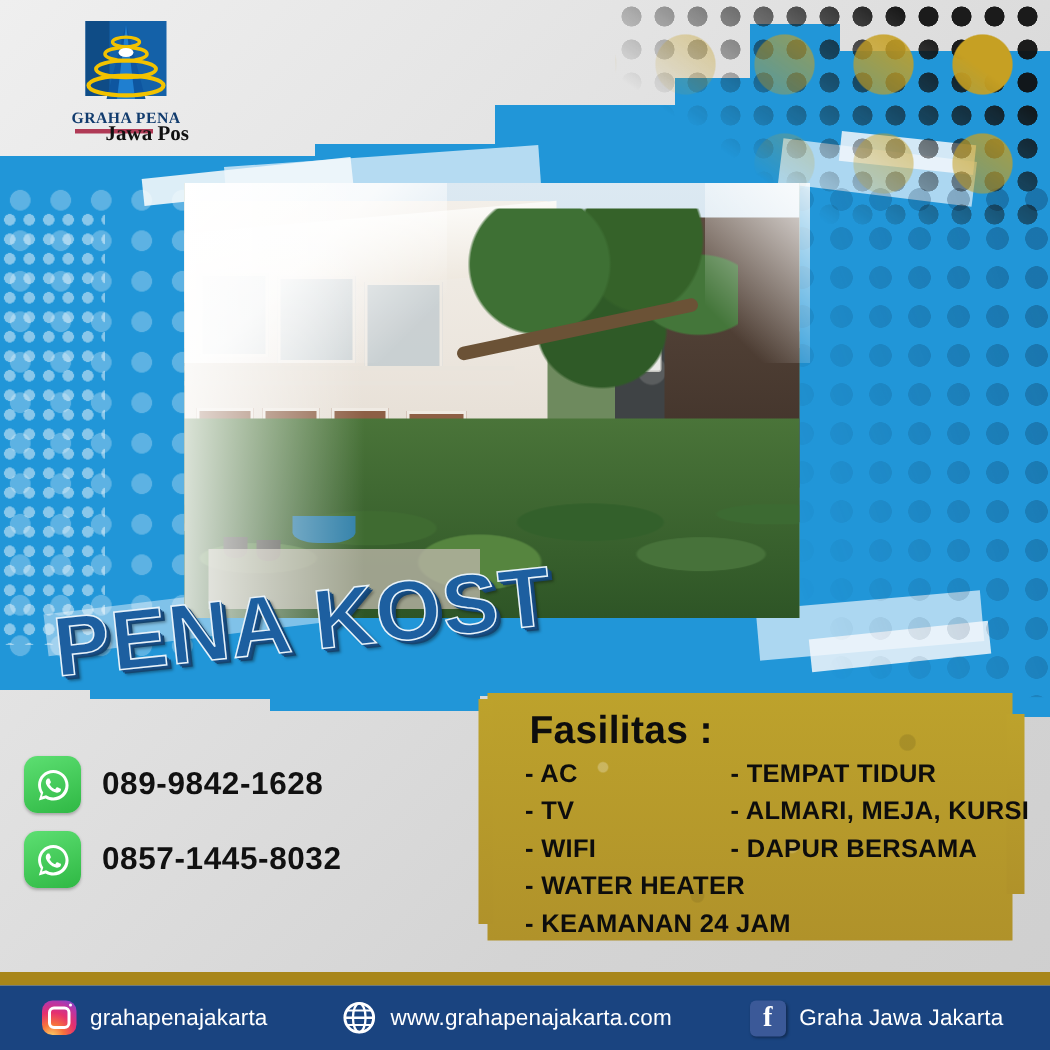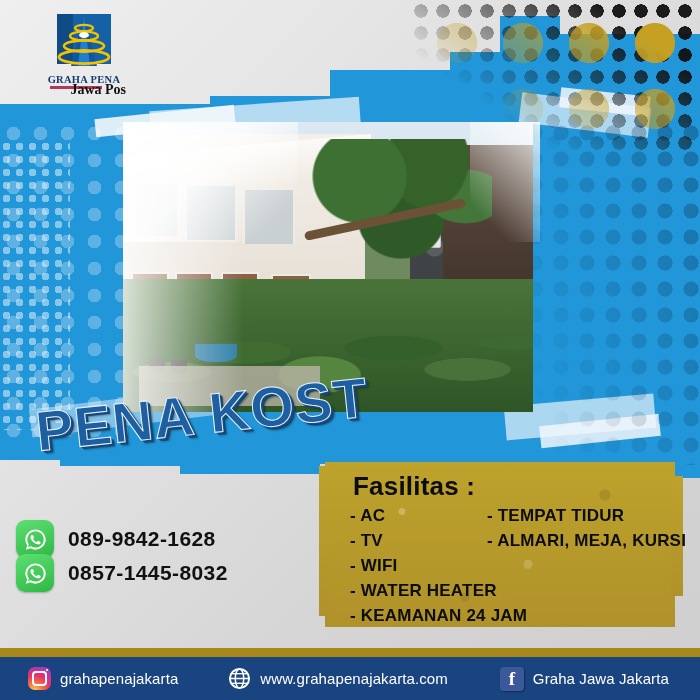--- a/index.html
+++ b/index.html
@@ -317,21 +317,21 @@
     <div class="pot" style="left:26px;top:236px;width:16px;height:14px;background:#4a4a44;"></div>
     <div class="pot" style="left:48px;top:238px;width:16px;height:14px;background:#4a4a44;"></div>
     <div class="path"></div>
   </div>
   <div class="photo-fade-tl"></div>
   <div class="photo-fade-l"></div>
   <div class="photo-fade-r"></div>
 
   <div class="title">PENA KOST</div>
 
-  <div class="contact" style="left:16px;top:520px;">
+  <div class="contact" style="left:16px;top:504px;">
     <div class="wa">
       <svg viewBox="0 0 32 32" aria-hidden="true">
         <path fill="#fff" d="M16 4C9.4 4 4 9.3 4 15.9c0 2.5.8 4.9 2.2 6.9L4.6 28l5.4-1.6c1.9 1.1 4 1.6 6.1 1.6 6.6 0 12-5.3 12-11.9S22.6 4 16 4zm0 21.6c-1.9 0-3.7-.5-5.3-1.5l-.4-.2-3.2 1 1-3.1-.2-.4c-1-1.6-1.6-3.5-1.6-5.5C6.3 10.6 10.6 6.3 16 6.3s9.7 4.3 9.7 9.6-4.3 9.7-9.7 9.7z"></path>
         <path fill="#fff" d="M21.3 18.6c-.3-.2-1.7-.9-2-1-.3-.1-.5-.2-.7.1-.2.3-.8 1-.9 1.2-.2.2-.3.2-.6.1-.3-.2-1.2-.5-2.3-1.5-.9-.8-1.4-1.7-1.6-2-.2-.3 0-.5.1-.6l.5-.5c.1-.2.2-.3.3-.5.1-.2 0-.4 0-.5 0-.2-.7-1.6-.9-2.2-.2-.5-.5-.5-.7-.5h-.6c-.2 0-.5.1-.8.4-.3.3-1 1-1 2.5s1.1 2.9 1.2 3.1c.2.2 2.1 3.2 5.1 4.4 1.9.7 2.6.8 3.5.7.6-.1 1.7-.7 2-1.4.2-.7.2-1.2.2-1.4-.1-.2-.3-.2-.5-.4z"></path>
       </svg>
     </div>
     <div class="phone">089-9842-1628</div>
   </div>
 
   <div class="contact" style="left:16px;top:554px;">
@@ -353,20 +353,21 @@
     <div>- AC</div>
     <div>- TV</div>
     <div>- WIFI</div>
     <div>- WATER HEATER</div>
     <div>- KEAMANAN 24 JAM</div>
   </div>
 
   <div class="fcol right">
     <div>- TEMPAT TIDUR</div>
     <div>- ALMARI, MEJA, KURSI</div>
+    <div>- DAPUR BERSAMA</div>
   </div>
 
   <div class="foot-gold"></div>
   <div class="foot">
 
     <div class="foot-item" style="margin-left:28px;">
       <span class="ig">
           <i></i>
         </span>
       <span class="txt">grahapenajakarta</span>

